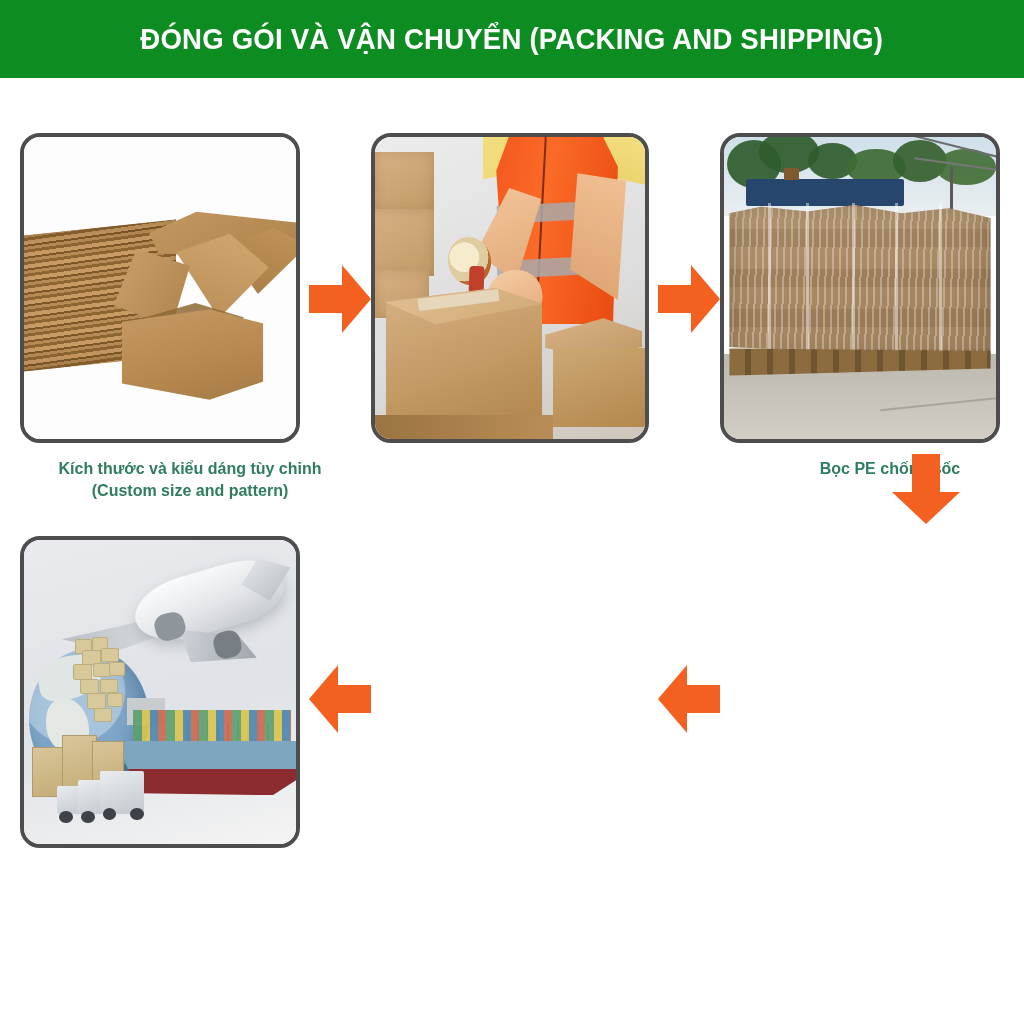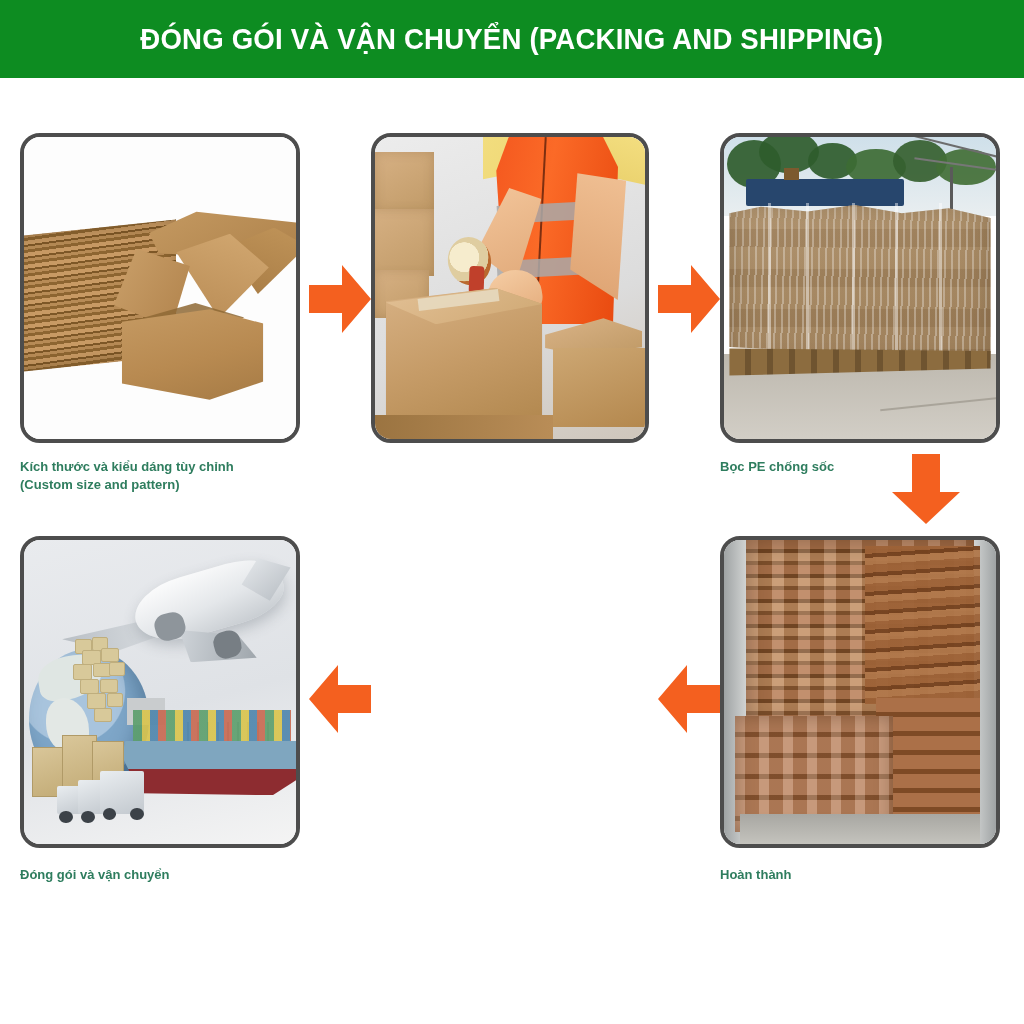--- a/index.html
+++ b/index.html
@@ -38,25 +38,27 @@
     border-radius:20px;
     overflow:hidden;
     background:#ffffff;
     box-sizing:border-box;
   }
   .photo{position:absolute;inset:0;overflow:hidden;}
 
   .caption{
     position:absolute;
     color:#2e7d5e;
-    font-size:13px;
+    font-size:16px;
     font-weight:bold;
+    text-align:center;
     line-height:1.35;
     white-space:pre-line;
     width:100%;
+    margin-left:30px;
   }
 
   
   .arrow{position:absolute;}
   .arrow svg{display:block;}
 
   
   
   .t1bg{position:absolute;inset:0;background:#fdfdfd;}
   .flatstack{
@@ -454,45 +456,29 @@
         <div class="crate cr3"></div>
         <div class="truckbox tk3"></div>
         <div class="truckbox tk2"></div>
         <div class="truckbox tk1"></div>
         <div class="wheel" style="left:29%;top:88%;"></div>
         <div class="wheel" style="left:39%;top:88%;"></div>
         <div class="wheel" style="left:21%;top:89%;"></div>
         <div class="wheel" style="left:13%;top:89%;"></div>
       </div>
     </div>
-    <div class="caption" style="top:330px;">Đóng gói và vận chuyển</div>
   </div>
 
   <div class="arrow" style="left:309px;top:585px;">
     <svg width="62" height="72" viewBox="0 0 62 72" aria-hidden="true">
       <path d="M62 22 H29 V2 L0 36 L29 70 V50 H62 Z" fill="#f4601f"></path>
     </svg>
   </div>
 
 
   <div class="arrow" style="left:658px;top:585px;">
     <svg width="62" height="72" viewBox="0 0 62 72" aria-hidden="true">
       <path d="M62 22 H29 V2 L0 36 L29 70 V50 H62 Z" fill="#f4601f"></path>
     </svg>
   </div>
 
-  <div class="cell" style="left:720px;top:458px;width:280px;height:312px;">
-    <div class="tile" style="left:0;top:0;width:280px;height:312px;">
-      <div class="photo">
-        <div class="t6bg"></div>
-        <div class="t6wallL"></div>
-        <div class="t6wallR"></div>
-        <div class="t6top"></div>
-        <div class="t6right"></div>
-        <div class="t6botR"></div>
-        <div class="t6bot"></div>
-        <div class="t6floor"></div>
-      </div>
-    </div>
-    <div class="caption" style="top:330px;">Hoàn thành</div>
-  </div>
 
 </div>
 
 </body></html>

